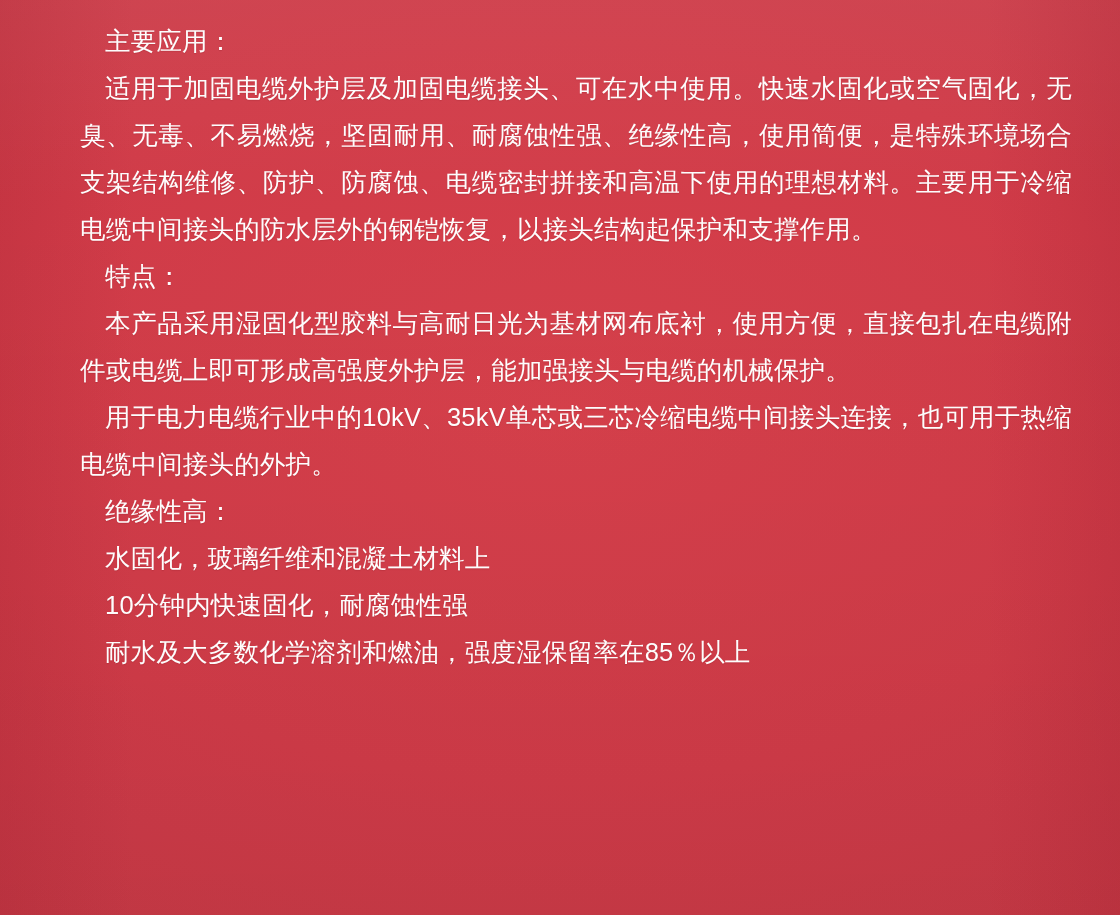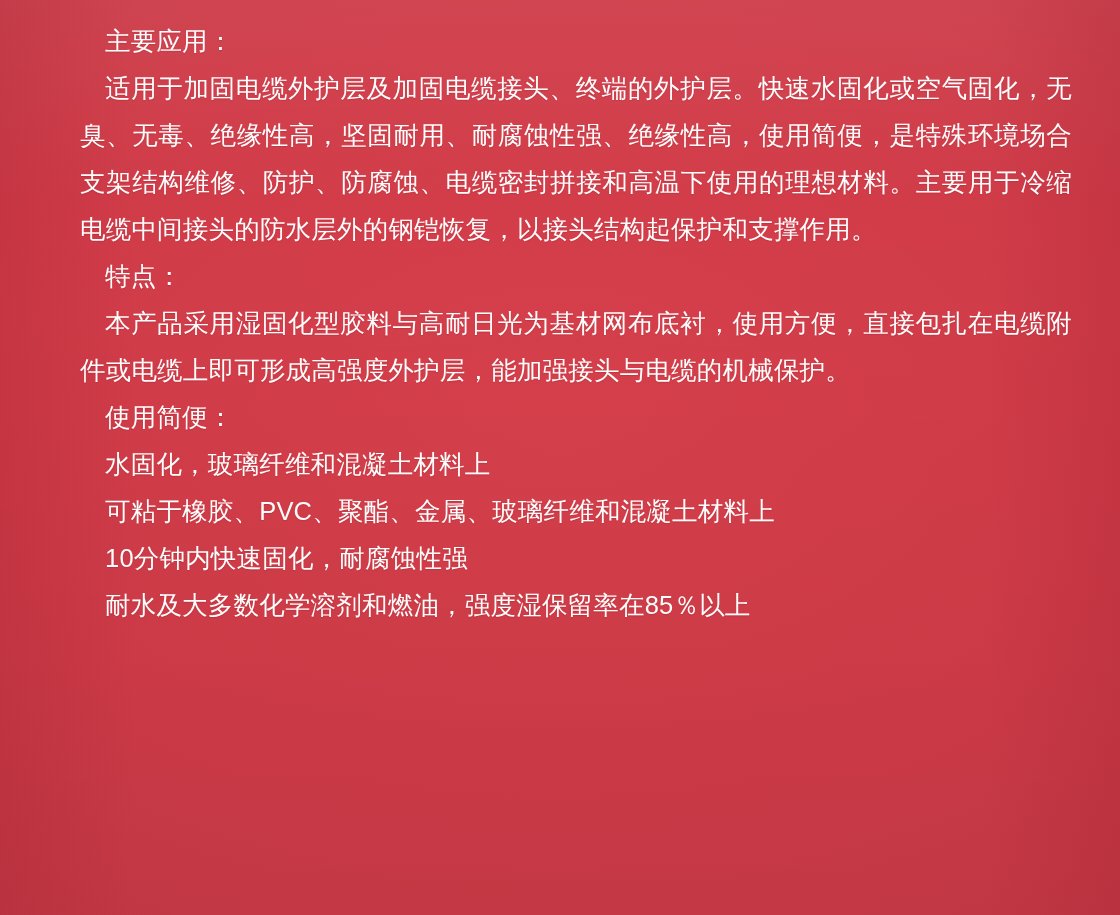--- a/index.html
+++ b/index.html
@@ -59,33 +59,33 @@
   }
 </style>
 </head>
 <body>
 
 <div id="page">
   <div class="content">
 
     <p class="indent">主要应用：</p>
 
-    <p class="indent">适用于加固电缆外护层及加固电缆接头、终端的外护层。快速水固化或空气固化，无臭、无毒、绝缘性高，坚固耐用、耐腐蚀性强、绝缘性高，使用简便，是特殊环境场合支架结构维修、防护、防腐蚀、电缆密封拼接和高温下使用的理想材料。主要用于冷缩电缆中间接头的防水层外的钢铠恢复，以接头结构起保护和支撑作用。</p>
+    <p class="indent">适用于加固电缆外护层及加固电缆接头、可在水中使用。快速水固化或空气固化，无臭、无毒、不易燃烧，坚固耐用、耐腐蚀性强、绝缘性高，使用简便，是特殊环境场合支架结构维修、防护、防腐蚀、电缆密封拼接和高温下使用的理想材料。主要用于冷缩电缆中间接头的防水层外的钢铠恢复，以接头结构起保护和支撑作用。</p>
 
     <p class="indent">特点：</p>
 
     <p class="indent">本产品采用湿固化型胶料与高耐日光为基材网布底衬，使用方便，直接包扎在电缆附件或电缆上即可形成高强度外护层，能加强接头与电缆的机械保护。</p>
 
 
+    <p class="indent">用于电力电缆行业中的10kV、35kV单芯或三芯冷缩电缆中间接头连接，也可用于热缩电缆中间接头的外护。</p>
 
-    <p class="indent">使用简便：</p>
+    <p class="indent">绝缘性高：</p>
 
     <p class="indent">水固化，玻璃纤维和混凝土材料上</p>
 
 
-    <p class="indent">可粘于橡胶、PVC、聚酯、金属、玻璃纤维和混凝土材料上</p>
 
     <p class="indent">10分钟内快速固化，耐腐蚀性强</p>
 
     <p class="indent">耐水及大多数化学溶剂和燃油，强度湿保留率在85％以上</p>
 
   </div>
 </div>
 
 </body></html>

